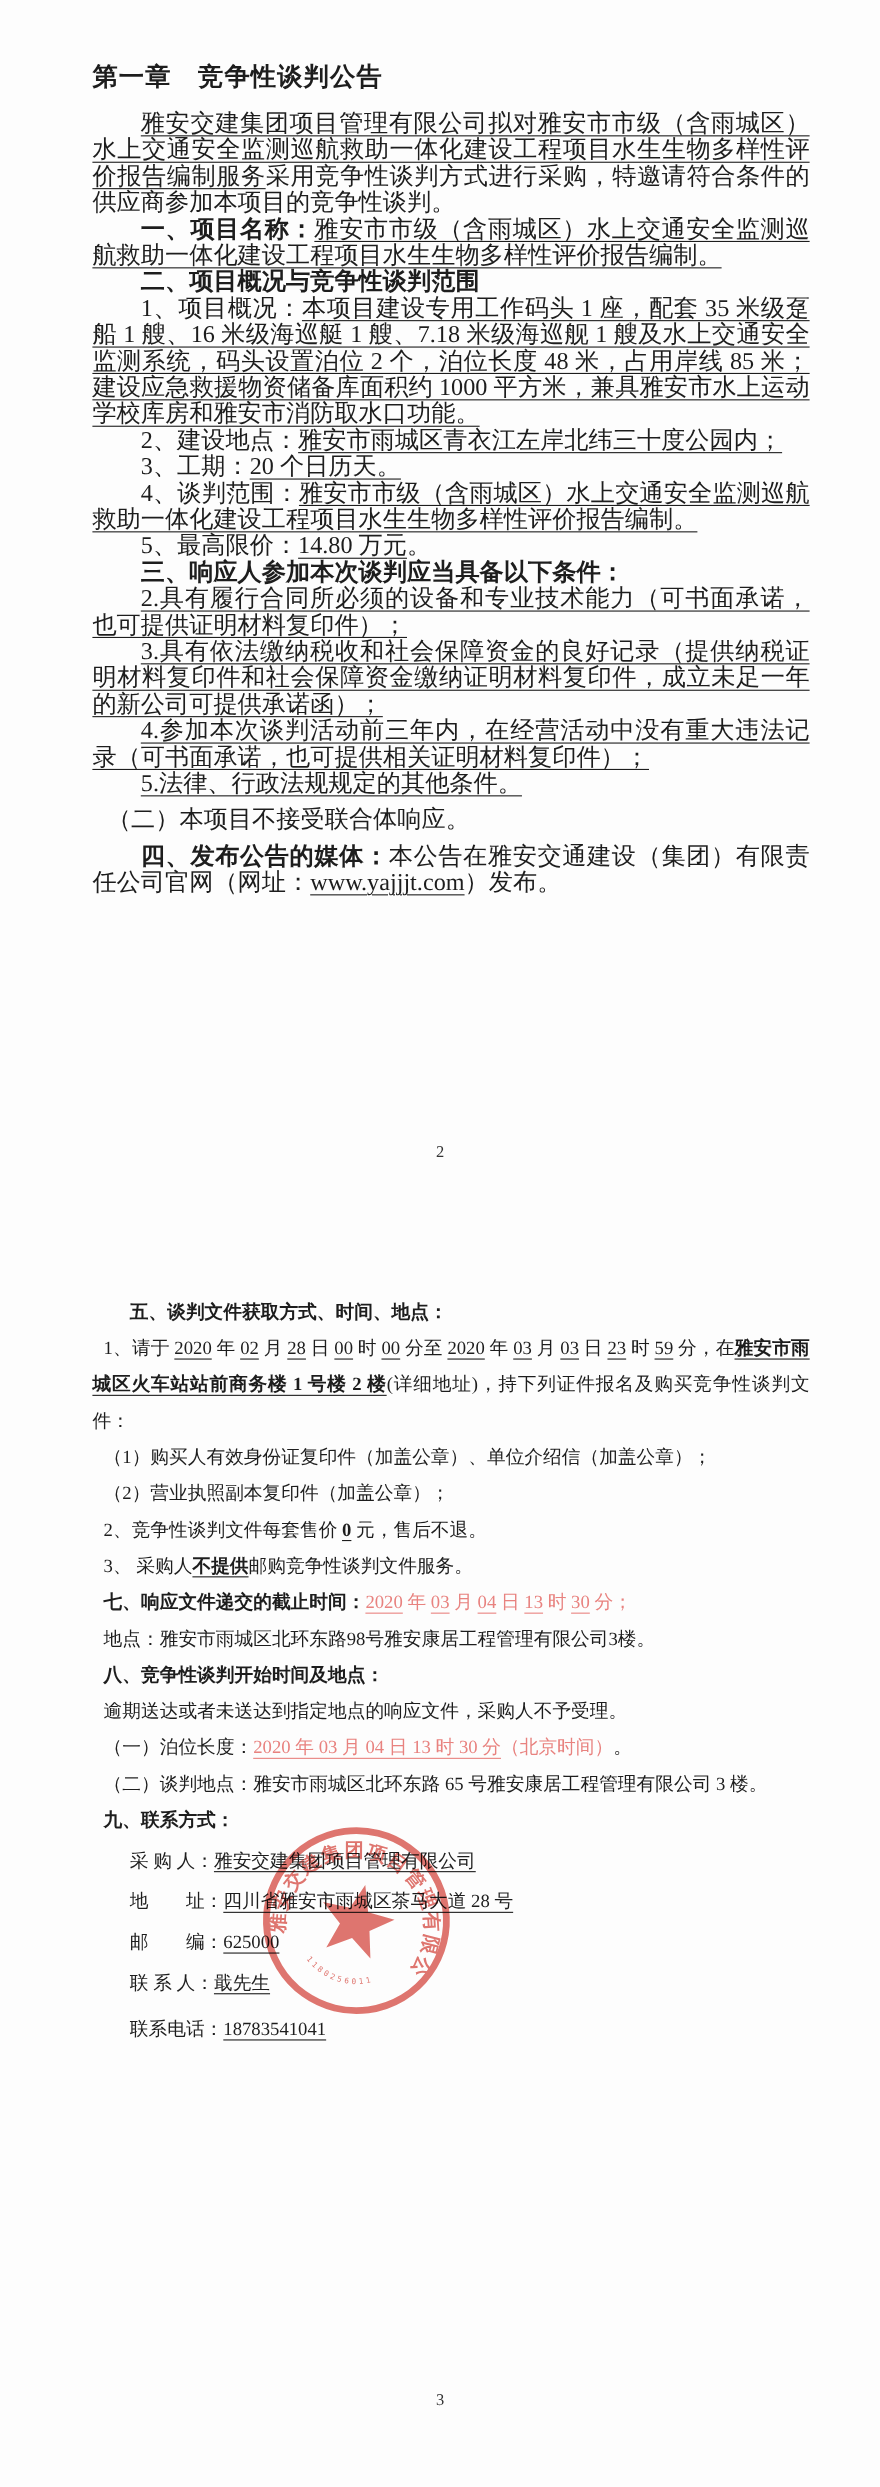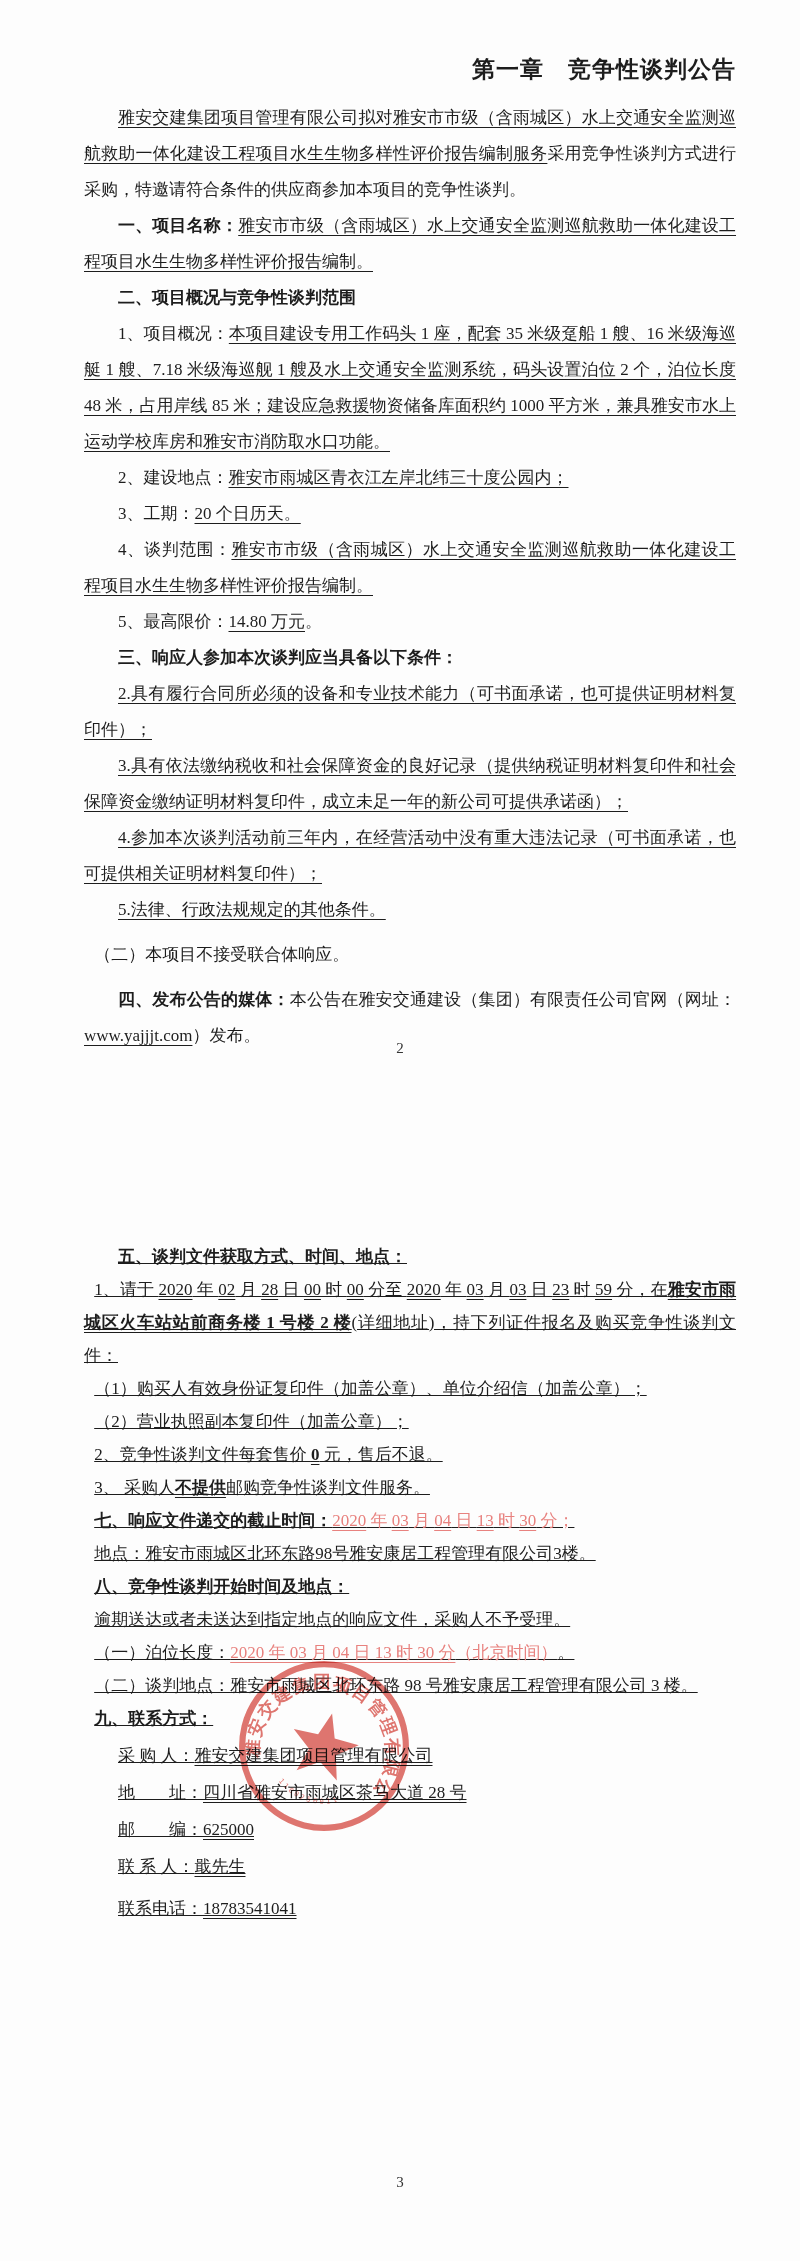--- a/index.html
+++ b/index.html
@@ -8,30 +8,30 @@
     position: relative;
     width: 800px;
     height: 2261px;
     background: #fdfdfd;
     overflow: hidden;
     font-family: "Liberation Serif", "DejaVu Serif", serif;
     color: #1d1d1d;
   }
   .page-content { position:absolute; left:84px; width:652px; }
   .pg1 { top:54px; }
-  .pg2 { top:1240px;text-decoration:underline; }
+  .pg2 { top:1176px; }
   .doc-title {
     font-size: 23px;
     font-weight: bold;
-    text-align: right;
+    text-align: left;
     margin: 0 0 14px 0;
     line-height: 32px;
     letter-spacing: 1px;
   }
-  .pg1 p { margin:0; font-size:17px; line-height:36px; text-align:justify; }
+  .pg1 p { margin:0; font-size:22px; line-height:24px; text-align:justify; }
   .pg2 p { margin:0; font-size:17px; line-height:33px; text-align:justify; }
   .ind2 { text-indent: 2em; }
   .ind1 { text-indent: 0.6em; }
   .bold { font-weight: bold; }
   .u-block { text-decoration: underline; text-underline-offset: 4px; text-decoration-thickness: 1px; }
   .gap-sm { margin-top: 9px !important; }
   .gap-xs { margin-top: 4px !important; }
   .s-b { font-weight: bold; }
   .s-u { text-decoration: underline; text-underline-offset: 4px; text-decoration-thickness: 1px; }
   .s-r { color: #e8827f; }
@@ -112,21 +112,21 @@
     <p class="ind1"><span class="s-b">七、响应文件递交的截止时间：</span><span class="s-r s-u">2020</span><span class="s-r"> 年 </span><span class="s-r s-u">03</span><span class="s-r"> 月 </span><span class="s-r s-u">04</span><span class="s-r"> 日 </span><span class="s-r s-u">13</span><span class="s-r"> 时 </span><span class="s-r s-u">30</span><span class="s-r"> 分；</span></p>
 
     <p class="ind1">地点：雅安市雨城区北环东路98号雅安康居工程管理有限公司3楼。</p>
 
     <p class="ind1 bold">八、竞争性谈判开始时间及地点：</p>
 
     <p class="ind1">逾期送达或者未送达到指定地点的响应文件，采购人不予受理。</p>
 
     <p class="ind1"><span>（一）泊位长度：</span><span class="s-r s-u">2020 年 03 月 04 日 13 时 30 分</span><span class="s-r">（北京时间）</span><span>。</span></p>
 
-    <p class="ind1">（二）谈判地点：雅安市雨城区北环东路 98 号雅安康居工程管理有限公司 3 楼。</p>
+    <p class="ind1">（二）谈判地点：雅安市雨城区北环东路 65 号雅安康居工程管理有限公司 3 楼。</p>
 
     <p class="ind1 bold">九、联系方式：</p>
 
     <p class="ind2 gap-xs"><span>采 购 人：</span><span class="s-u">雅安交建集团项目管理有限公司</span></p>
 
     <p class="ind2 gap-xs"><span>地　　址：</span><span class="s-u">四川省雅安市雨城区茶马大道 28 号</span></p>
 
     <p class="ind2 gap-xs"><span>邮　　编：</span><span class="s-u">625000</span></p>
 
     <p class="ind2 gap-xs"><span>联 系 人：</span><span class="s-u">戢先生</span></p>

